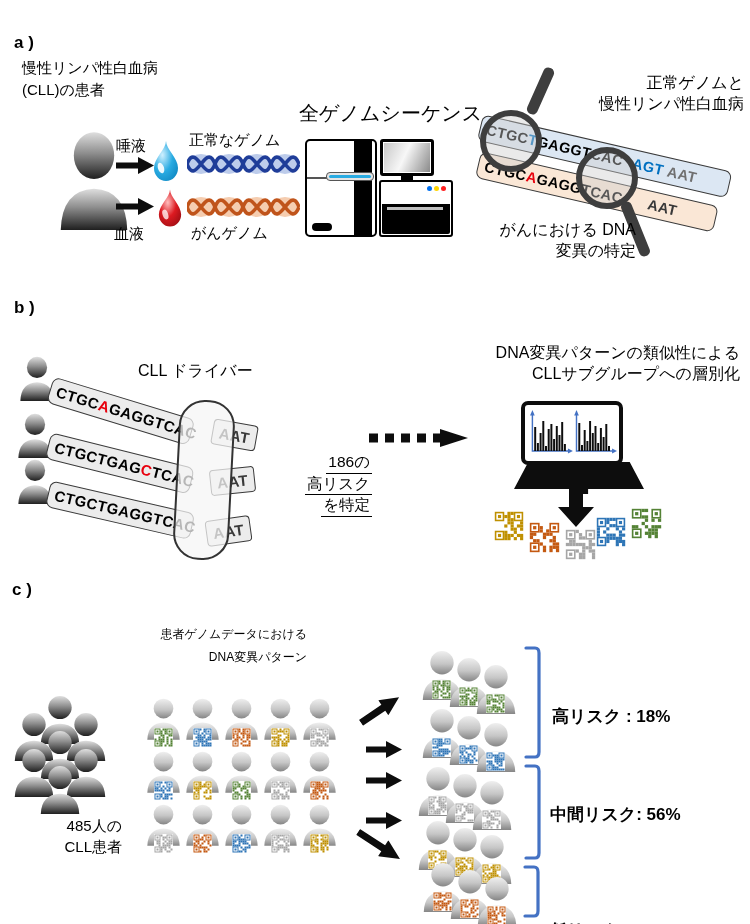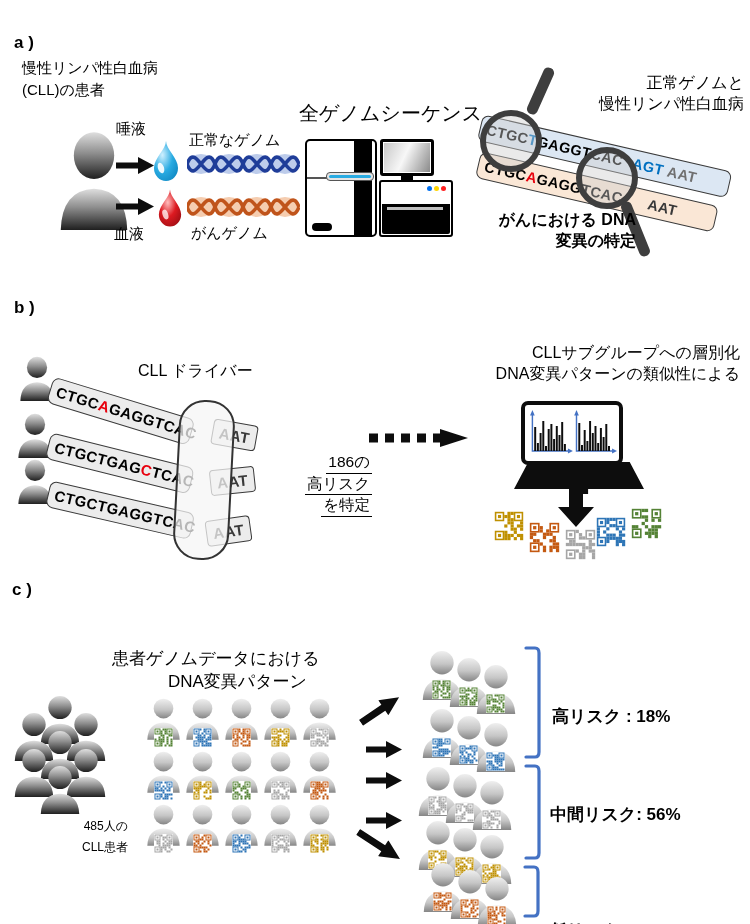--- a/index.html
+++ b/index.html
@@ -86,21 +86,21 @@
     <div>(CLL)の患者</div>
   </div>
 
   <span class="person" style="left:56px;top:128px;width:76px;height:102px">
       <svg viewBox="0 0 64 74" preserveAspectRatio="none">
         <circle cx="32" cy="20" r="17" fill="url(#pgDark)"></circle>
         <path d="M4 74 Q5 45 32 44 Q59 45 60 74 Z" fill="url(#pgDark)"></path>
       </svg>
     </span>
 
-  <div class="txt" style="left:116px;top:119px">唾液</div>
+  <div class="txt" style="left:116px;top:136px">唾液</div>
   <div class="txt" style="left:114px;top:224px">血液</div>
 
   <svg class="abs" style="left:116px;top:157px" width="38" height="17">
       <polygon points="0,5.5 22,5.5 22,0 38,8.5 22,17 22,11.5 0,11.5" fill="#0d0d0d"></polygon>
     </svg>
   <svg class="abs" style="left:116px;top:198px" width="38" height="17">
       <polygon points="0,5.5 22,5.5 22,0 38,8.5 22,17 22,11.5 0,11.5" fill="#0d0d0d"></polygon>
     </svg>
 
   <svg class="abs" style="left:152px;top:139px" width="28" height="44" viewBox="0 0 28 42">
@@ -180,21 +180,21 @@
         <span class="mutr">A</span>
         <span>GAGGTCAC</span>
         <span class="dim2 gap26">AAT</span>
     </div>
     <div class="mag-handle" style="left:57px;top:-34px;height:50px;transform:rotate(24deg)"></div>
     <div class="mag-circle" style="left:2px;top:10px;width:62px;height:62px"></div>
     <div class="mag-handle" style="left:152px;top:100px;height:58px;transform:rotate(-22deg)"></div>
     <div class="mag-circle" style="left:98px;top:47px;width:62px;height:62px"></div>
   </div>
 
-  <div class="txt ctr" style="left:464px;top:209px;width:172px;line-height:21px;font-size:16px;font-weight:bold">
+  <div class="txt ctr" style="left:464px;top:219px;width:172px;line-height:21px;font-size:16px;font-weight:normal">
     <div>がんにおける DNA</div>
     <div>変異の特定</div>
   </div>
 
   <div class="plabel" style="left:14px;top:298px">b )</div>
   <div class="txt" style="left:138px;top:360px;font-size:16px">CLL ドライバー</div>
 
   <span class="person" style="left:18px;top:355px;width:38px;height:46px">
       <svg viewBox="0 0 64 74" preserveAspectRatio="none">
         <circle cx="32" cy="20" r="17" fill="url(#pgDark)"></circle>
@@ -241,22 +241,22 @@
     <div class="note-line"><span>高リスク</span></div>
     <div class="note-line"><span>を特定</span></div>
   </div>
 
   <svg class="abs" style="left:366px;top:428px" width="104" height="20">
     <line x1="3" y1="10" x2="76" y2="10" stroke="#0d0d0d" stroke-width="9" stroke-dasharray="9 7"></line>
     <polygon points="74,1 102,10 74,19" fill="#0d0d0d"></polygon>
   </svg>
 
   <div class="txt ctr" style="left:448px;top:342px;width:292px;font-size:16px;line-height:21px">
+    <div>DNA変異パターンの類似性による</div>
     <div>CLLサブグループへの層別化</div>
-    <div>DNA変異パターンの類似性による</div>
   </div>
 
   <div class="screen" style="left:521px;top:401px;width:102px;height:64px">
     <span class="chartbox" id="laptop-chart">
         <svg viewBox="0 0 100 52" preserveAspectRatio="none">
           <path d="M6 8 V44 H47" stroke="#4472C4" stroke-width="1.6" fill="none"></path>
           <path d="M6 3 l-2.6 5.5 h5.2 Z" fill="#4472C4"></path>
           <path d="M51 44 l-5.5 -2.6 v5.2 Z" fill="#4472C4"></path>
           <rect x="8" y="20" width="2.2" height="24" fill="#0d0d0d"></rect>
           <rect x="11" y="36" width="2.2" height="8" fill="#0d0d0d"></rect>
@@ -492,21 +492,21 @@
         <rect x="21" y="29" width="4" height="4" fill="#548235"></rect>
         <rect x="25" y="29" width="4" height="4" fill="#548235"></rect>
         <rect x="29" y="29" width="4" height="4" fill="#548235"></rect>
         <rect x="21" y="33" width="4" height="4" fill="#548235"></rect>
         <rect x="29" y="33" width="4" height="4" fill="#548235"></rect>
       </svg>
     </span>
 
   <div class="plabel" style="left:12px;top:580px">c )</div>
 
-  <div class="txt ctr" style="left:112px;top:647px;width:195px;font-size:17px;line-height:23px">
+  <div class="txt ctr" style="left:112px;top:623px;width:195px;font-size:12px;line-height:23px">
     <div>患者ゲノムデータにおける</div>
     <div>DNA変異パターン</div>
   </div>
 
   <div class="abs" id="c-crowd" style="left:12px;top:694px;width:98px;height:122px">
       <span class="person" style="left: 26px; top: 0px; width: 44px; height: 50px;">
         <svg viewBox="0 0 64 74" preserveAspectRatio="none">
           <circle cx="32" cy="20" r="17" fill="url(#pgDark)"></circle>
           <path d="M4 74 Q5 45 32 44 Q59 45 60 74 Z" fill="url(#pgDark)"></path>
         </svg>
@@ -541,21 +541,21 @@
           <path d="M4 74 Q5 45 32 44 Q59 45 60 74 Z" fill="url(#pgDark)"></path>
         </svg>
       </span>
       <span class="person" style="left: 26px; top: 70px; width: 44px; height: 50px;">
         <svg viewBox="0 0 64 74" preserveAspectRatio="none">
           <circle cx="32" cy="20" r="17" fill="url(#pgDark)"></circle>
           <path d="M4 74 Q5 45 32 44 Q59 45 60 74 Z" fill="url(#pgDark)"></path>
         </svg>
       </span>
     </div>
-  <div class="txt ctr" style="left:16px;top:816px;width:112px;font-size:12px;line-height:20.5px">
+  <div class="txt ctr" style="left:10px;top:816px;width:112px;font-size:15px;line-height:20.5px">
     <div>485人の</div>
     <div>CLL患者</div>
   </div>
 
   <div class="gridwrap" id="c-grid" style="left:144px;top:697px">
       <div class="gcell">
         <span class="gperson"><svg viewBox="0 0 64 74" preserveAspectRatio="none">
             <circle cx="32" cy="20" r="17" fill="url(#pgLight)"></circle>
             <path d="M4 74 Q5 45 32 44 Q59 45 60 74 Z" fill="url(#pgLight)"></path>
           </svg></span>

